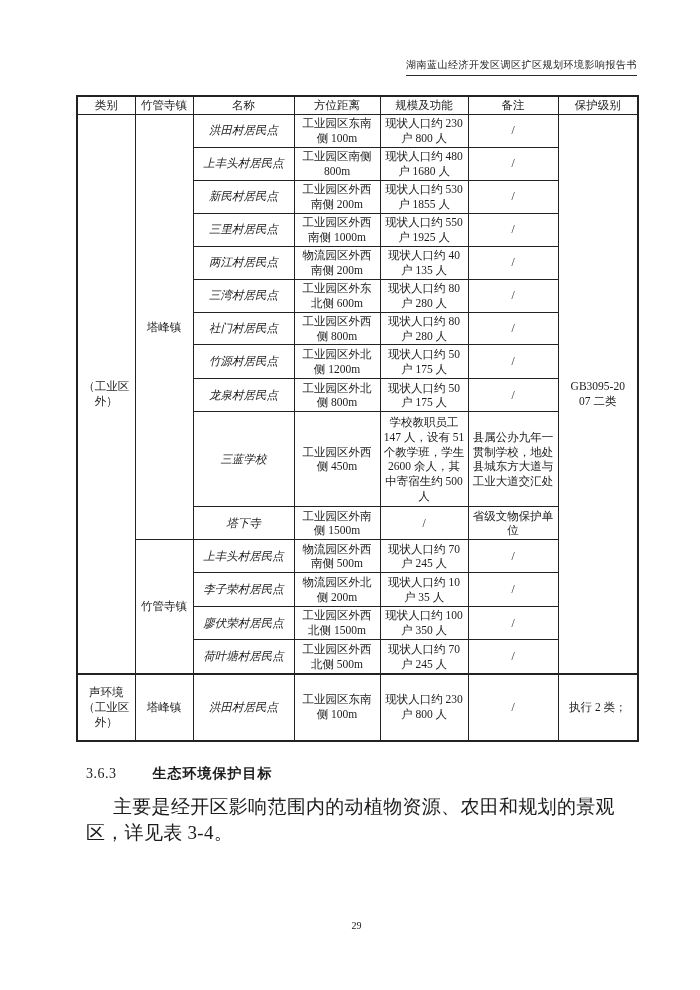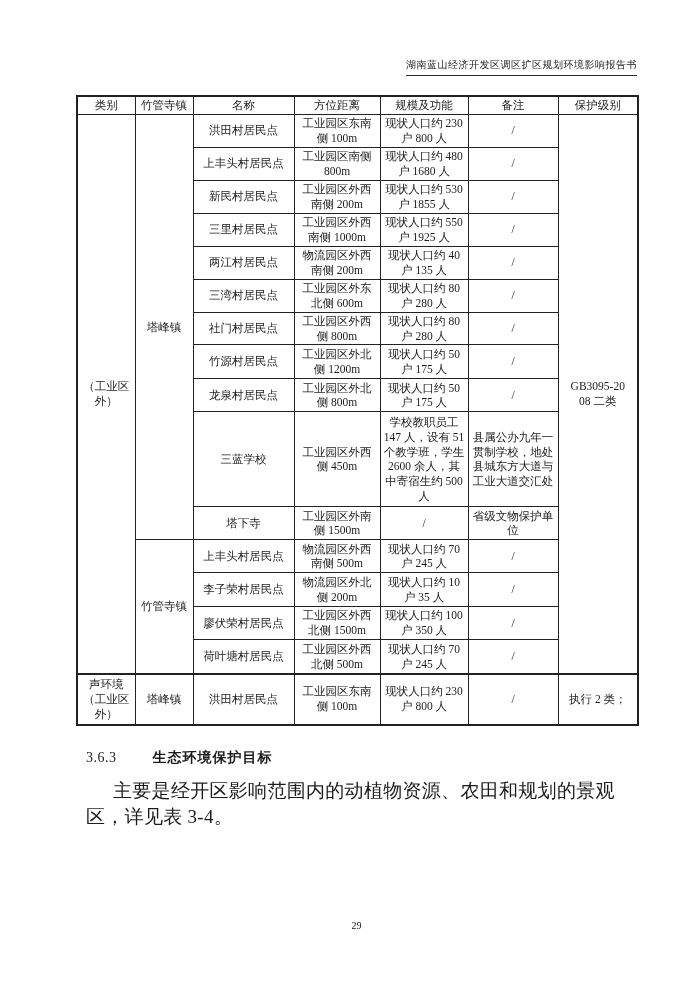--- a/index.html
+++ b/index.html
@@ -19,21 +19,21 @@
   .content{position:absolute;left:76px;top:95px;width:561px;}
   table.targets{
     border-collapse:collapse;table-layout:fixed;width:561px;
     font-size:11.5px;line-height:1.3;border:2px solid #222;
   }
   table.targets th,table.targets td{
     border:1px solid #222;text-align:center;vertical-align:middle;
     font-weight:normal;padding:1px 3px;overflow:hidden;
   }
   table.targets th{height:14px;padding:1px 2px;margin-left:39px;}
-  td.cell-name{padding:1px 10px;}
+  td.cell-name{padding:1px 10px;font-style:italic;}
   td.cell-dir{padding:1px 5px;}
   td.cell-scale{padding:1px 8px;}
   td.cell-note{padding:1px 8px;}
   td.cell-category{vertical-align:top;padding-top:2px;white-space:pre-line;}
   td.cell-protection{vertical-align:top;padding-top:2px;}
   .protection-text{display:inline-block;max-width:58px;word-break:break-all;}
   tr.thick-top td{border-top:2px solid #222;}
   .section{margin-left:10px;}
   .section-heading{margin-top:23px;font-size:14px;}
   .section-heading .sec-num{letter-spacing:.5px;margin-top:28px;}
@@ -77,21 +77,21 @@
         </tr>
 
         <tr style="height:31px">
           <td class="cell-category" rowspan="15">（工业区
 外）</td>
           <td rowspan="11">塔峰镇</td>
           <td class="cell-name">洪田村居民点</td>
           <td class="cell-dir">工业园区东南侧 100m</td>
           <td class="cell-scale">现状人口约 230 户 800 人</td>
           <td class="cell-note">/</td>
-          <td class="cell-protection" rowspan="15"><span class="protection-text">GB3095-2008 二类</span></td>
+          <td class="cell-protection" rowspan="15"><span class="protection-text">GB3095-2007 二类</span></td>
         </tr>
         <tr style="height:33px">
           <td class="cell-name">上丰头村居民点</td>
           <td class="cell-dir">工业园区南侧 800m</td>
           <td class="cell-scale">现状人口约 480 户 1680 人</td>
           <td class="cell-note">/</td>
         </tr>
         <tr style="height:32px">
           <td class="cell-name">新民村居民点</td>
           <td class="cell-dir">工业园区外西南侧 200m</td>
@@ -164,21 +164,21 @@
           <td class="cell-dir">工业园区外西北侧 1500m</td>
           <td class="cell-scale">现状人口约 100 户 350 人</td>
           <td class="cell-note">/</td>
         </tr>
         <tr style="height:34px">
           <td class="cell-name">荷叶塘村居民点</td>
           <td class="cell-dir">工业园区外西北侧 500m</td>
           <td class="cell-scale">现状人口约 70 户 245 人</td>
           <td class="cell-note">/</td>
         </tr>
-        <tr class="thick-top" style="height:51px">
+        <tr class="thick-top" style="height:67px">
           <td class="cell-category" style="vertical-align:middle">声环境
 （工业区
 外）</td>
           <td>塔峰镇</td>
           <td class="cell-name">洪田村居民点</td>
           <td class="cell-dir">工业园区东南侧 100m</td>
           <td class="cell-scale">现状人口约 230 户 800 人</td>
           <td class="cell-note">/</td>
           <td>执行 2 类；</td>
         </tr>

